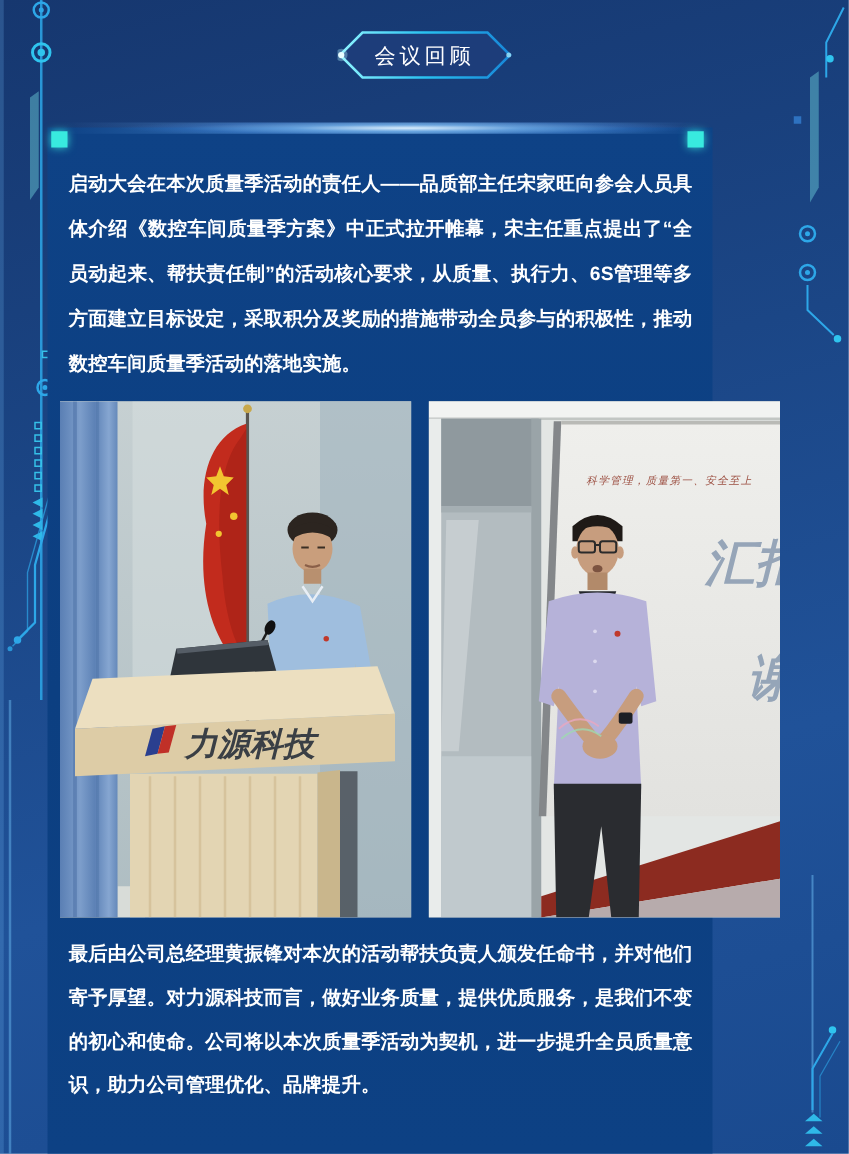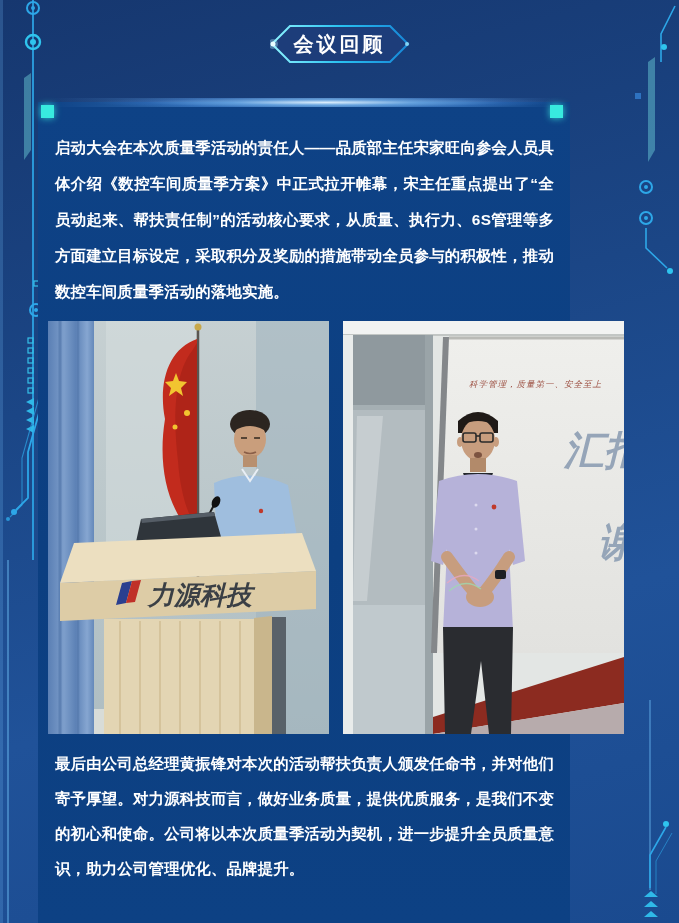--- a/index.html
+++ b/index.html
@@ -11,21 +11,21 @@
   .decor{position:absolute;top:0;height:923px;pointer-events:none;}
   .decor-left{left:0;width:48px;}
   .decor-right{left:631px;width:48px;}
   .badge{
     position:absolute;top:24px;left:50%;transform:translateX(-50%);
     width:140px;height:40px;
   }
   .badge svg{position:absolute;left:0;top:0;}
   .badge-label{
     position:absolute;inset:0;display:flex;align-items:center;justify-content:center;
-    color:#ffffff;font-size:20px;font-weight:700;letter-spacing:3px;text-align:right;
+    color:#ffffff;font-size:17px;font-weight:400;letter-spacing:3px;text-align:right;
   }
   .panel{
     position:absolute;left:38px;top:102px;width:532px;height:821px;
     background:linear-gradient(180deg,#0e4286 0%,#0c3f81 55%,#0d4184 100%);
   }
   .flare{
     position:absolute;left:0;top:-4px;width:100%;height:9px;
     background:
       radial-gradient(ellipse 58% 95% at 54% 50%,rgba(225,242,255,.95) 0%,rgba(130,195,255,.55) 30%,rgba(70,140,235,.18) 58%,rgba(0,0,0,0) 75%),
       linear-gradient(90deg,rgba(0,0,0,0) 2%,rgba(110,180,250,.35) 30%,rgba(150,210,255,.45) 55%,rgba(110,180,250,.3) 80%,rgba(0,0,0,0) 98%);

